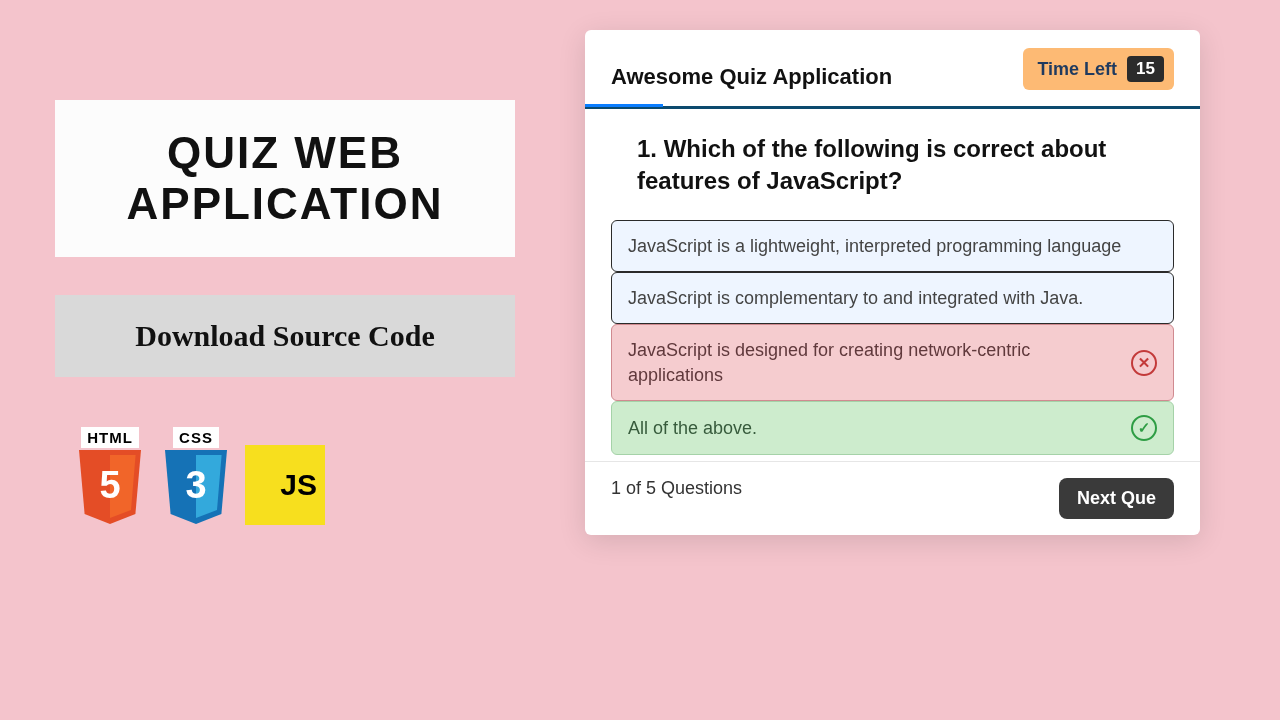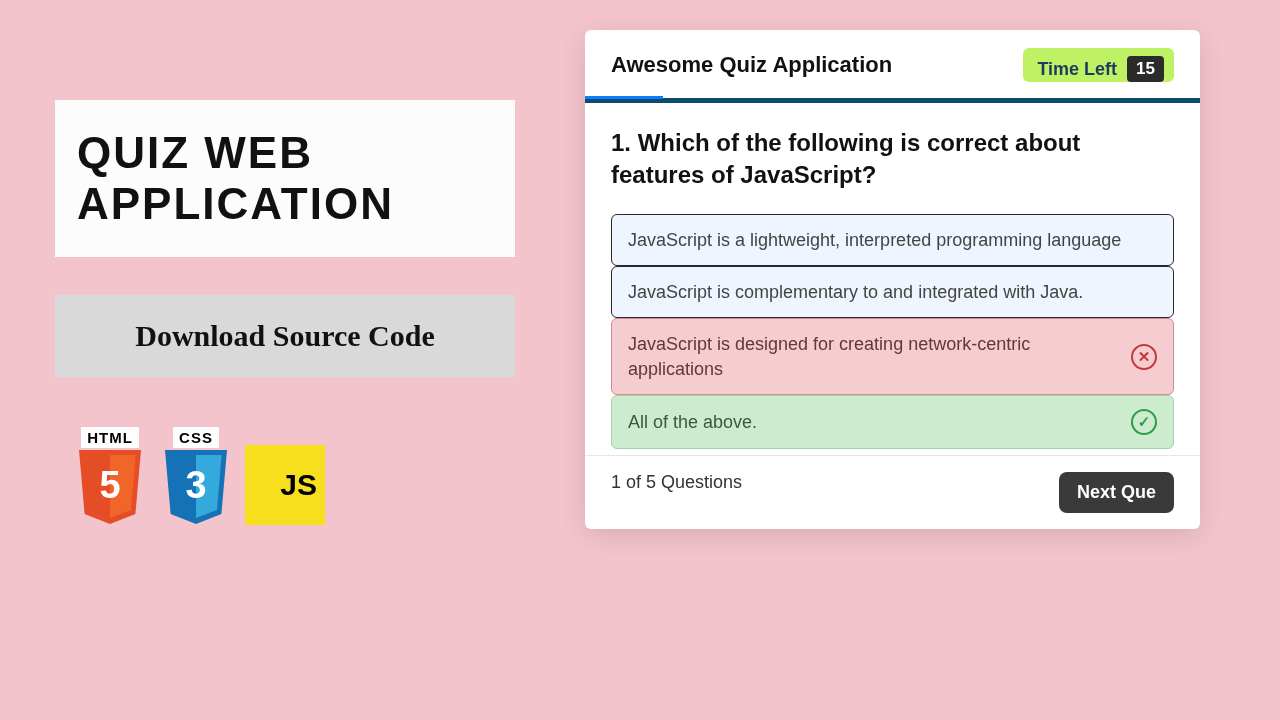--- a/index.html
+++ b/index.html
@@ -13,20 +13,21 @@
   }
   .left-col {
     position: absolute;
     left: 55px;
     top: 100px;
     width: 460px;
   }
   .title-box {
     background: #fcfcfc;
     padding: 28px 22px;
+    text-align: center;
     margin-bottom: 38px;
   }
   .title-box .line {
     font-size: 44px;
     font-weight: 900;
     letter-spacing: 2px;
     color: #111;
     line-height: 1.15;
   }
   .download-box {
@@ -94,34 +95,34 @@
     top: 30px;
     width: 615px;
     background: #fff;
     border-radius: 6px;
     box-shadow: 0 6px 28px rgba(0,0,0,0.12);
     overflow: hidden;
   }
   .quiz-header {
     display: flex;
     justify-content: space-between;
-    align-items: center;
+    align-items: flex-end;
     padding: 18px 26px 16px 26px;
-    border-bottom: 5px solid #0c4a6e;
+    border-bottom: 3px solid #0c4a6e;
     position: relative;
   }
   .quiz-header .title {
     font-size: 22px;
     font-weight: 700;
     color: #111;
   }
   .timer-pill {
-    background: #bef264;
+    background: #fdba74;
     border-radius: 6px;
-    padding: 8px 10px 0 14px;
+    padding: 8px 10px 8px 14px;
     display: flex;
     align-items: center;
     gap: 10px;
   }
   .timer-pill .label {
     color: #1f3a5f;
     font-size: 18px;
     font-weight: 600;
   }
   .timer-pill .count {
@@ -142,20 +143,21 @@
   }
   .quiz-body {
     padding: 24px 26px 6px 26px;
   }
   .question {
     font-size: 24px;
     font-weight: 800;
     color: #111;
     line-height: 1.35;
     margin-bottom: 22px;
+    margin-left: 26px;
   }
   .option {
     border: 1px solid #2a2a2a;
     border-radius: 6px;
     padding: 13px 16px;
     font-size: 18px;
     color: #444;
     display: flex;
     justify-content: space-between;
     align-items: center;

